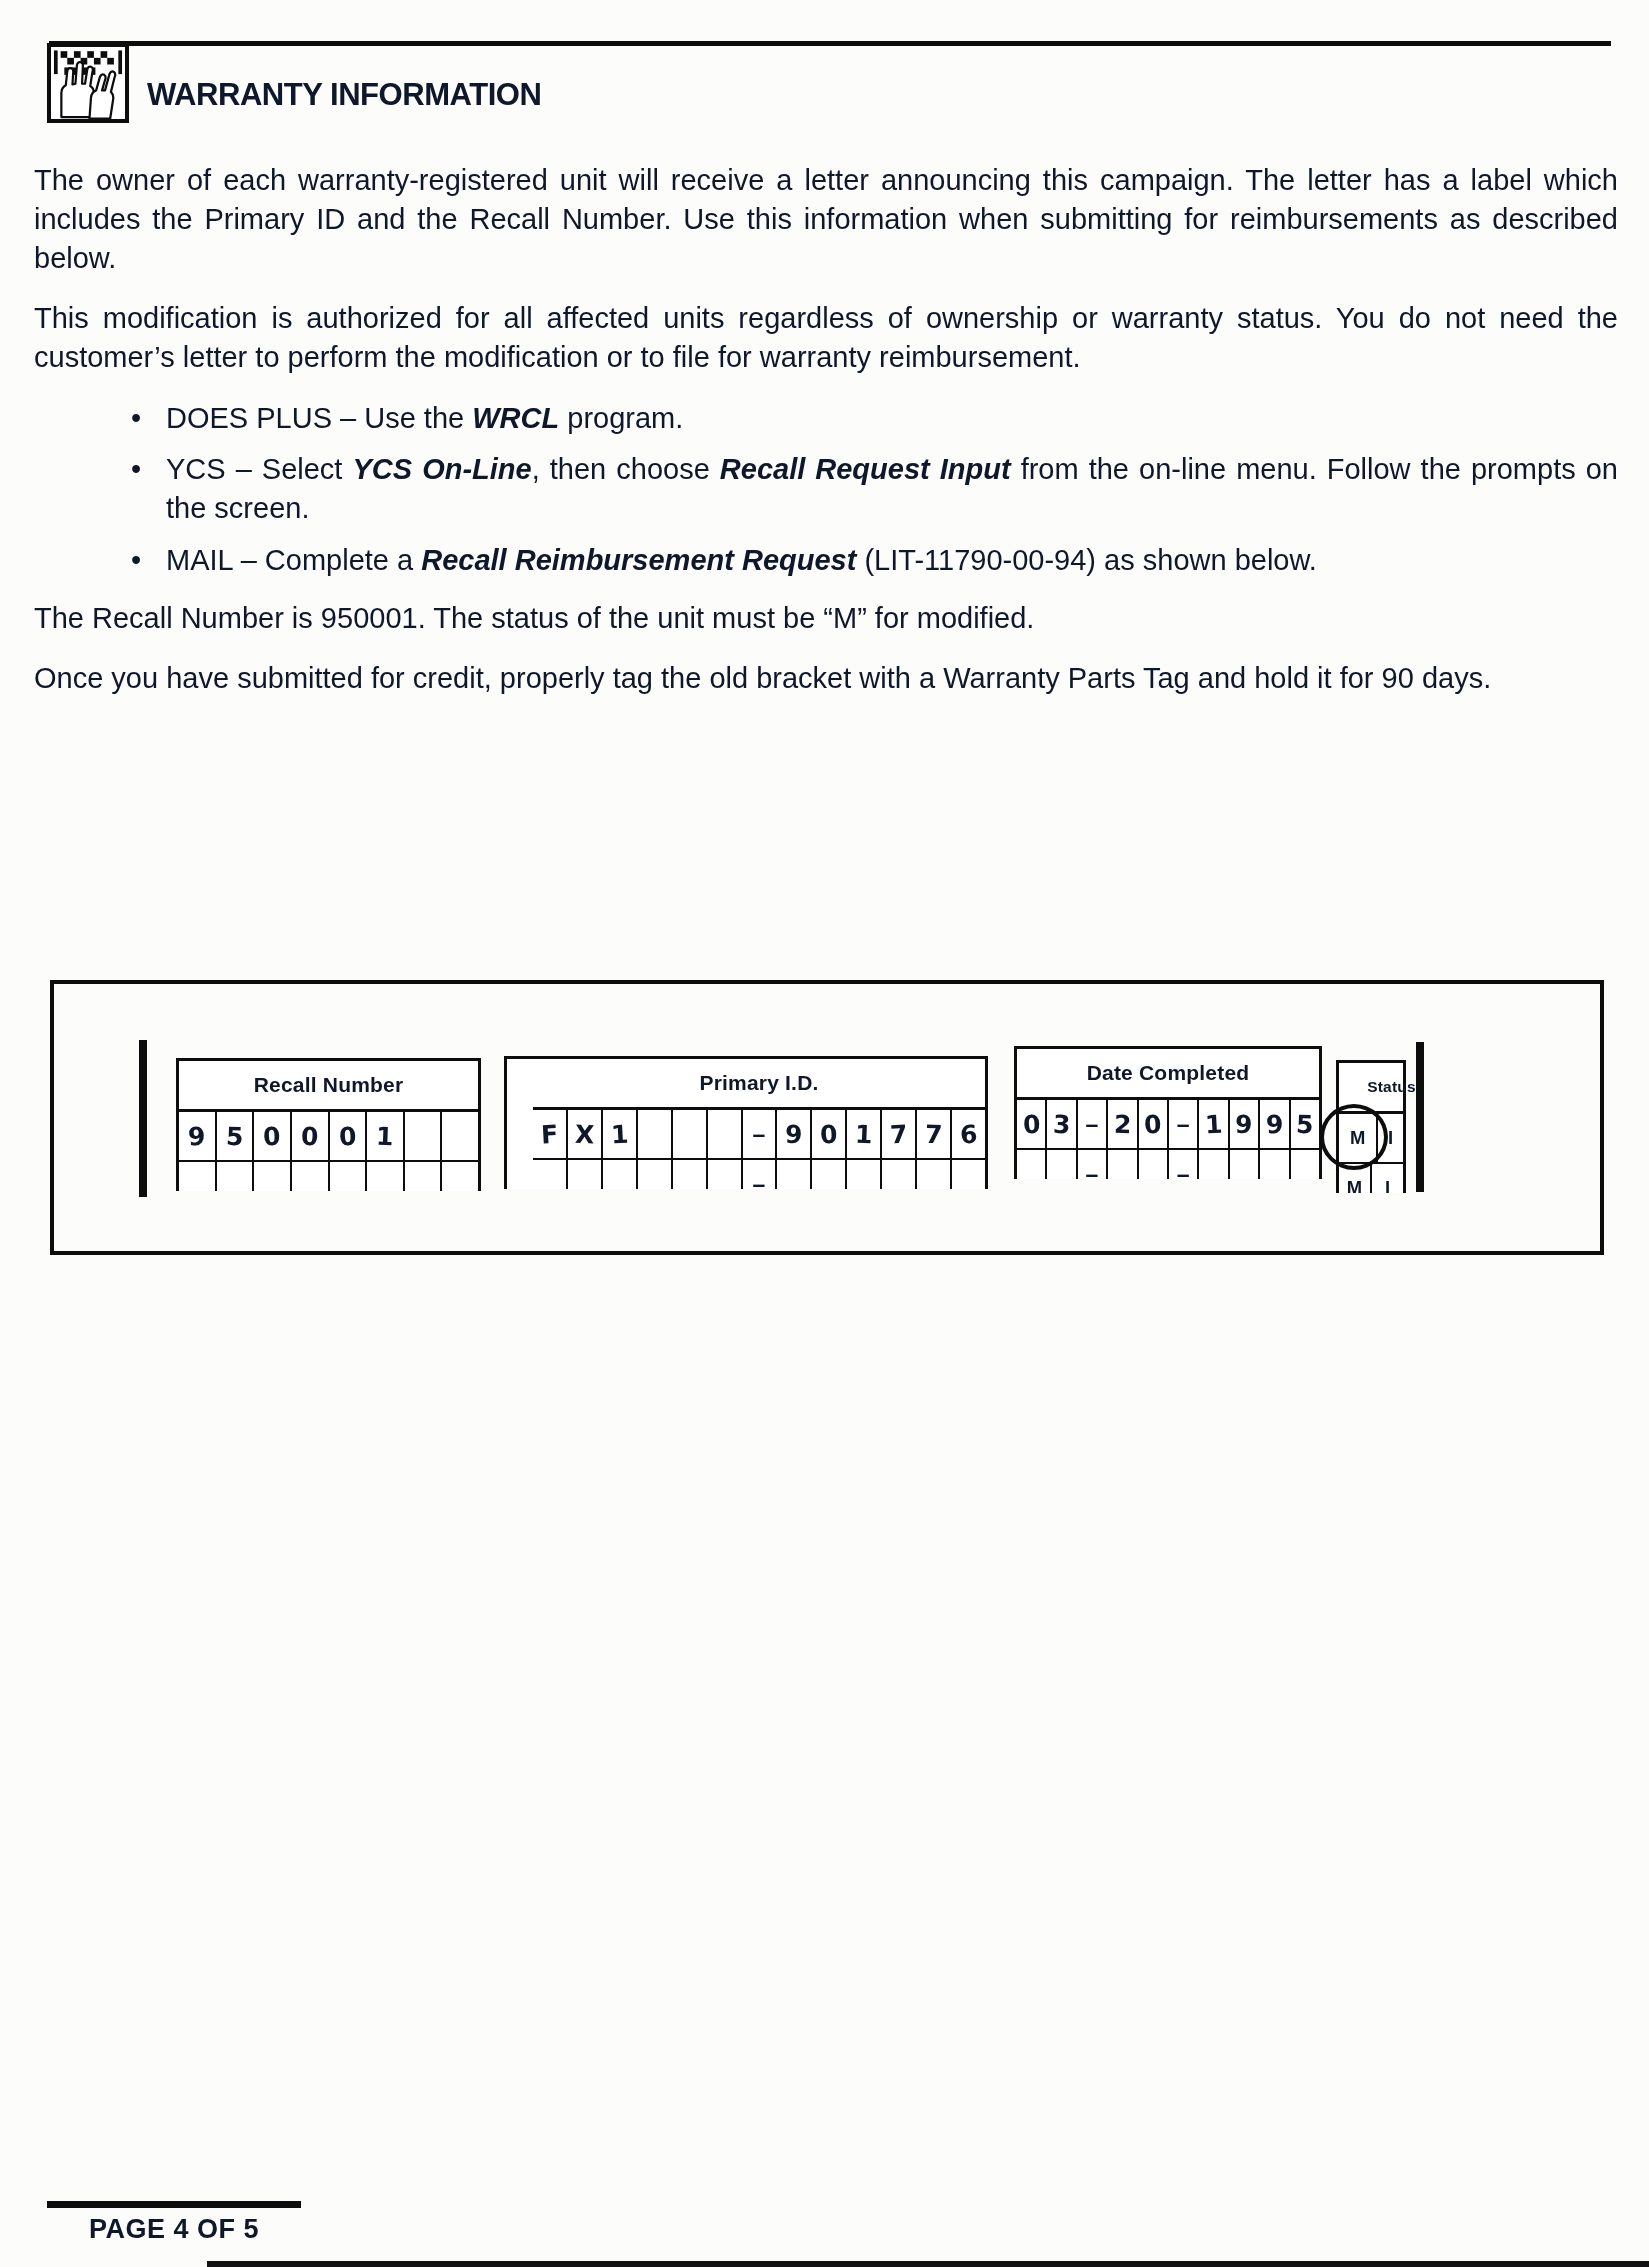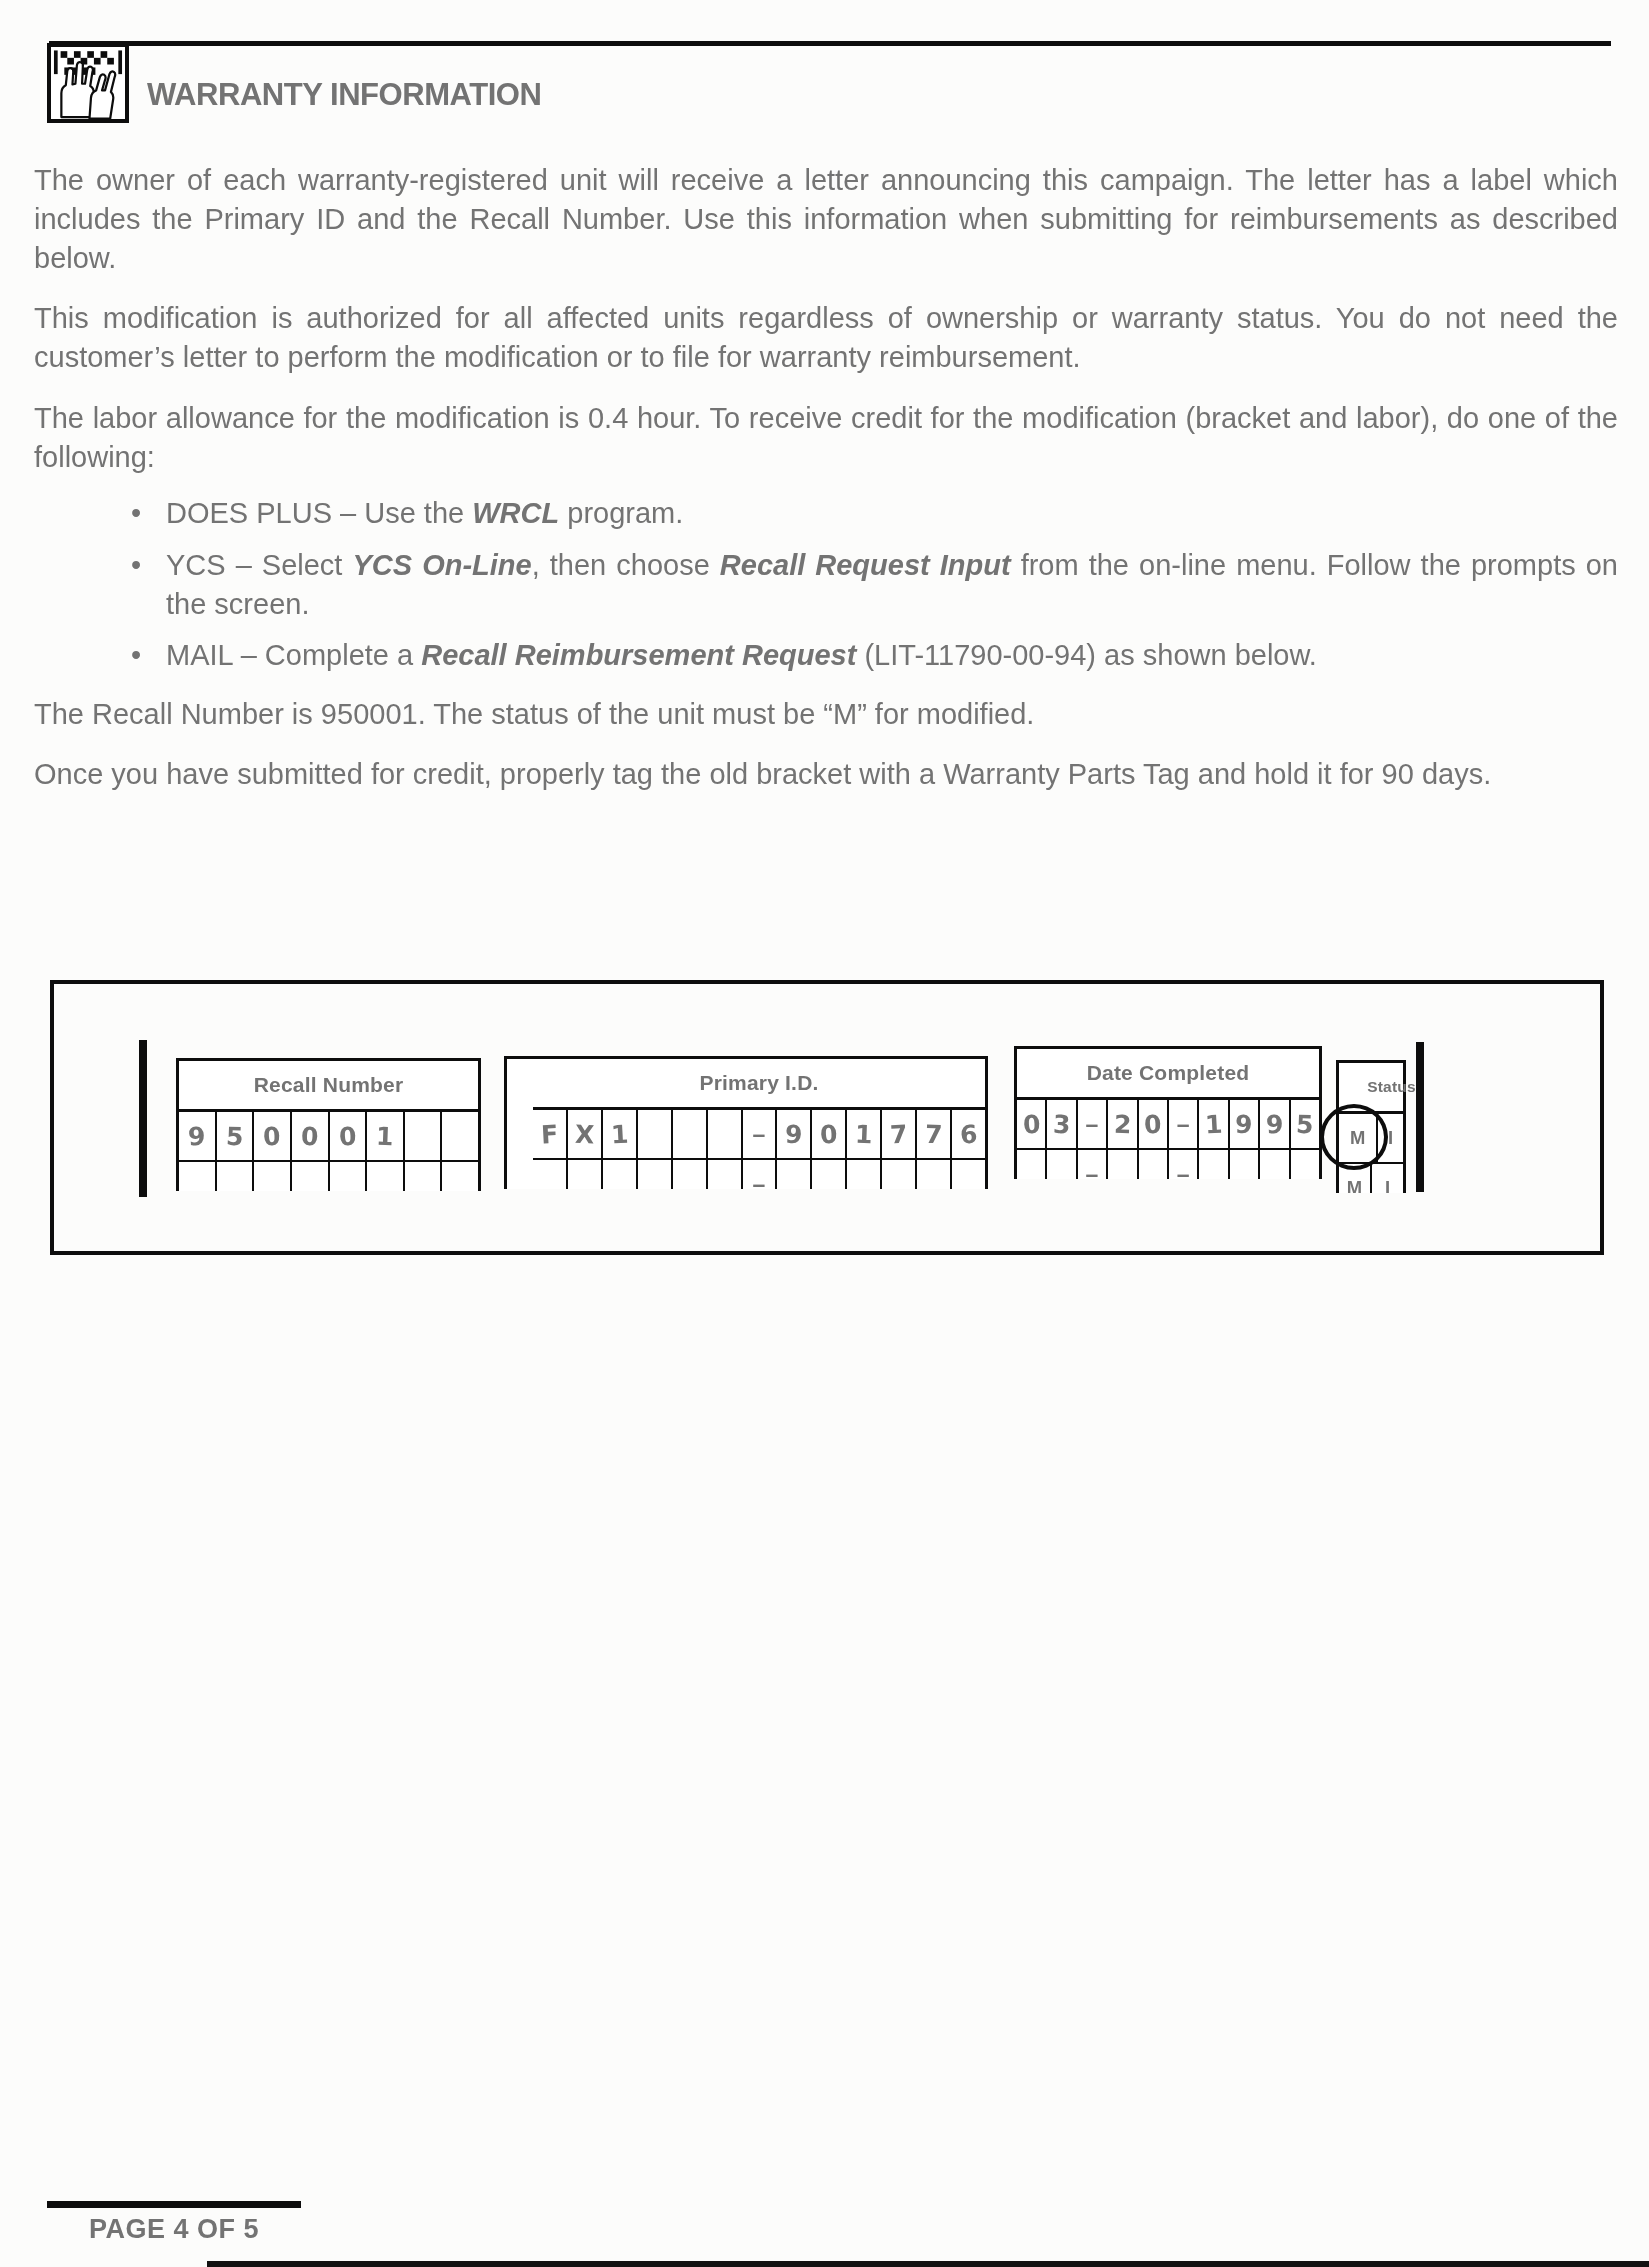--- a/index.html
+++ b/index.html
@@ -1,18 +1,18 @@
 <!DOCTYPE html>
 <html><head>
 <meta charset="utf-8">
 <style>
   html,body{margin:0;padding:0;background:#e8e8e8;}
   .page{
     position:relative;width:1650px;height:2268px;margin:0 auto;
-    background:#fcfcfb;color:#737373;overflow:hidden;
+    background:#fcfcfb;color:#0f172a;overflow:hidden;
     font-family:"Liberation Sans",sans-serif;
   }
   
   .top-rule{position:absolute;left:49px;top:41px;width:1562px;height:4.9px;background:#0d0d0d;}
   .icon-box{position:absolute;left:47px;top:43px;width:74px;height:72px;border:4.9px solid #0d0d0d;background:#fff;}
   .icon-box svg{display:block;width:100%;height:100%;}
   .page-title{
     position:absolute;left:147px;top:76px;font-size:32px;font-weight:700;
     letter-spacing:-0.5px;transform:scaleX(0.97);transform-origin:left center;white-space:nowrap;
   }
@@ -84,21 +84,20 @@
         <path d="M52 96 L54 68 Q55 60 61 58 L66 40 Q68 35 72 37 Q75 39 73 44 L69 58 L73 58 L79 36 Q81 31 85 33 Q88 35 86 40 L81 60 Q85 64 84 70 L80 96 Z"></path>
       </g>
     </svg>
   </div>
 
   <div class="page-title">WARRANTY INFORMATION</div>
 
   <div class="content">
     <p>The owner of each warranty-registered unit will receive a letter announcing this campaign. The letter has a label which includes the Primary ID and the Recall Number. Use this information when submitting for reimbursements as described below.</p>
     <p>This modification is authorized for all affected units regardless of ownership or warranty status. You do not need the customer’s letter to perform the modification or to file for warranty reimbursement.</p>
-    <p class="tight">The labor allowance for the modification is 0.4 hour. To receive credit for the modification (bracket and labor), do one of the following:</p>
 
     <div class="bullets">
       <div class="bullet">DOES PLUS – Use the <b>WRCL</b> program.</div>
       <div class="bullet">YCS – Select <b>YCS On-Line</b>, then choose <b>Recall Request Input</b> from the on-line menu. Follow the prompts on the screen.</div>
       <div class="bullet">MAIL – Complete a <b>Recall Reimbursement Request</b> (LIT-11790-00-94) as shown below.</div>
     </div>
 
     <p>The Recall Number is 950001. The status of the unit must be “M” for modified.</p>
     <p class="tight">Once you have submitted for credit, properly tag the old bracket with a Warranty Parts Tag and hold it for 90 days.</p>
   </div>

